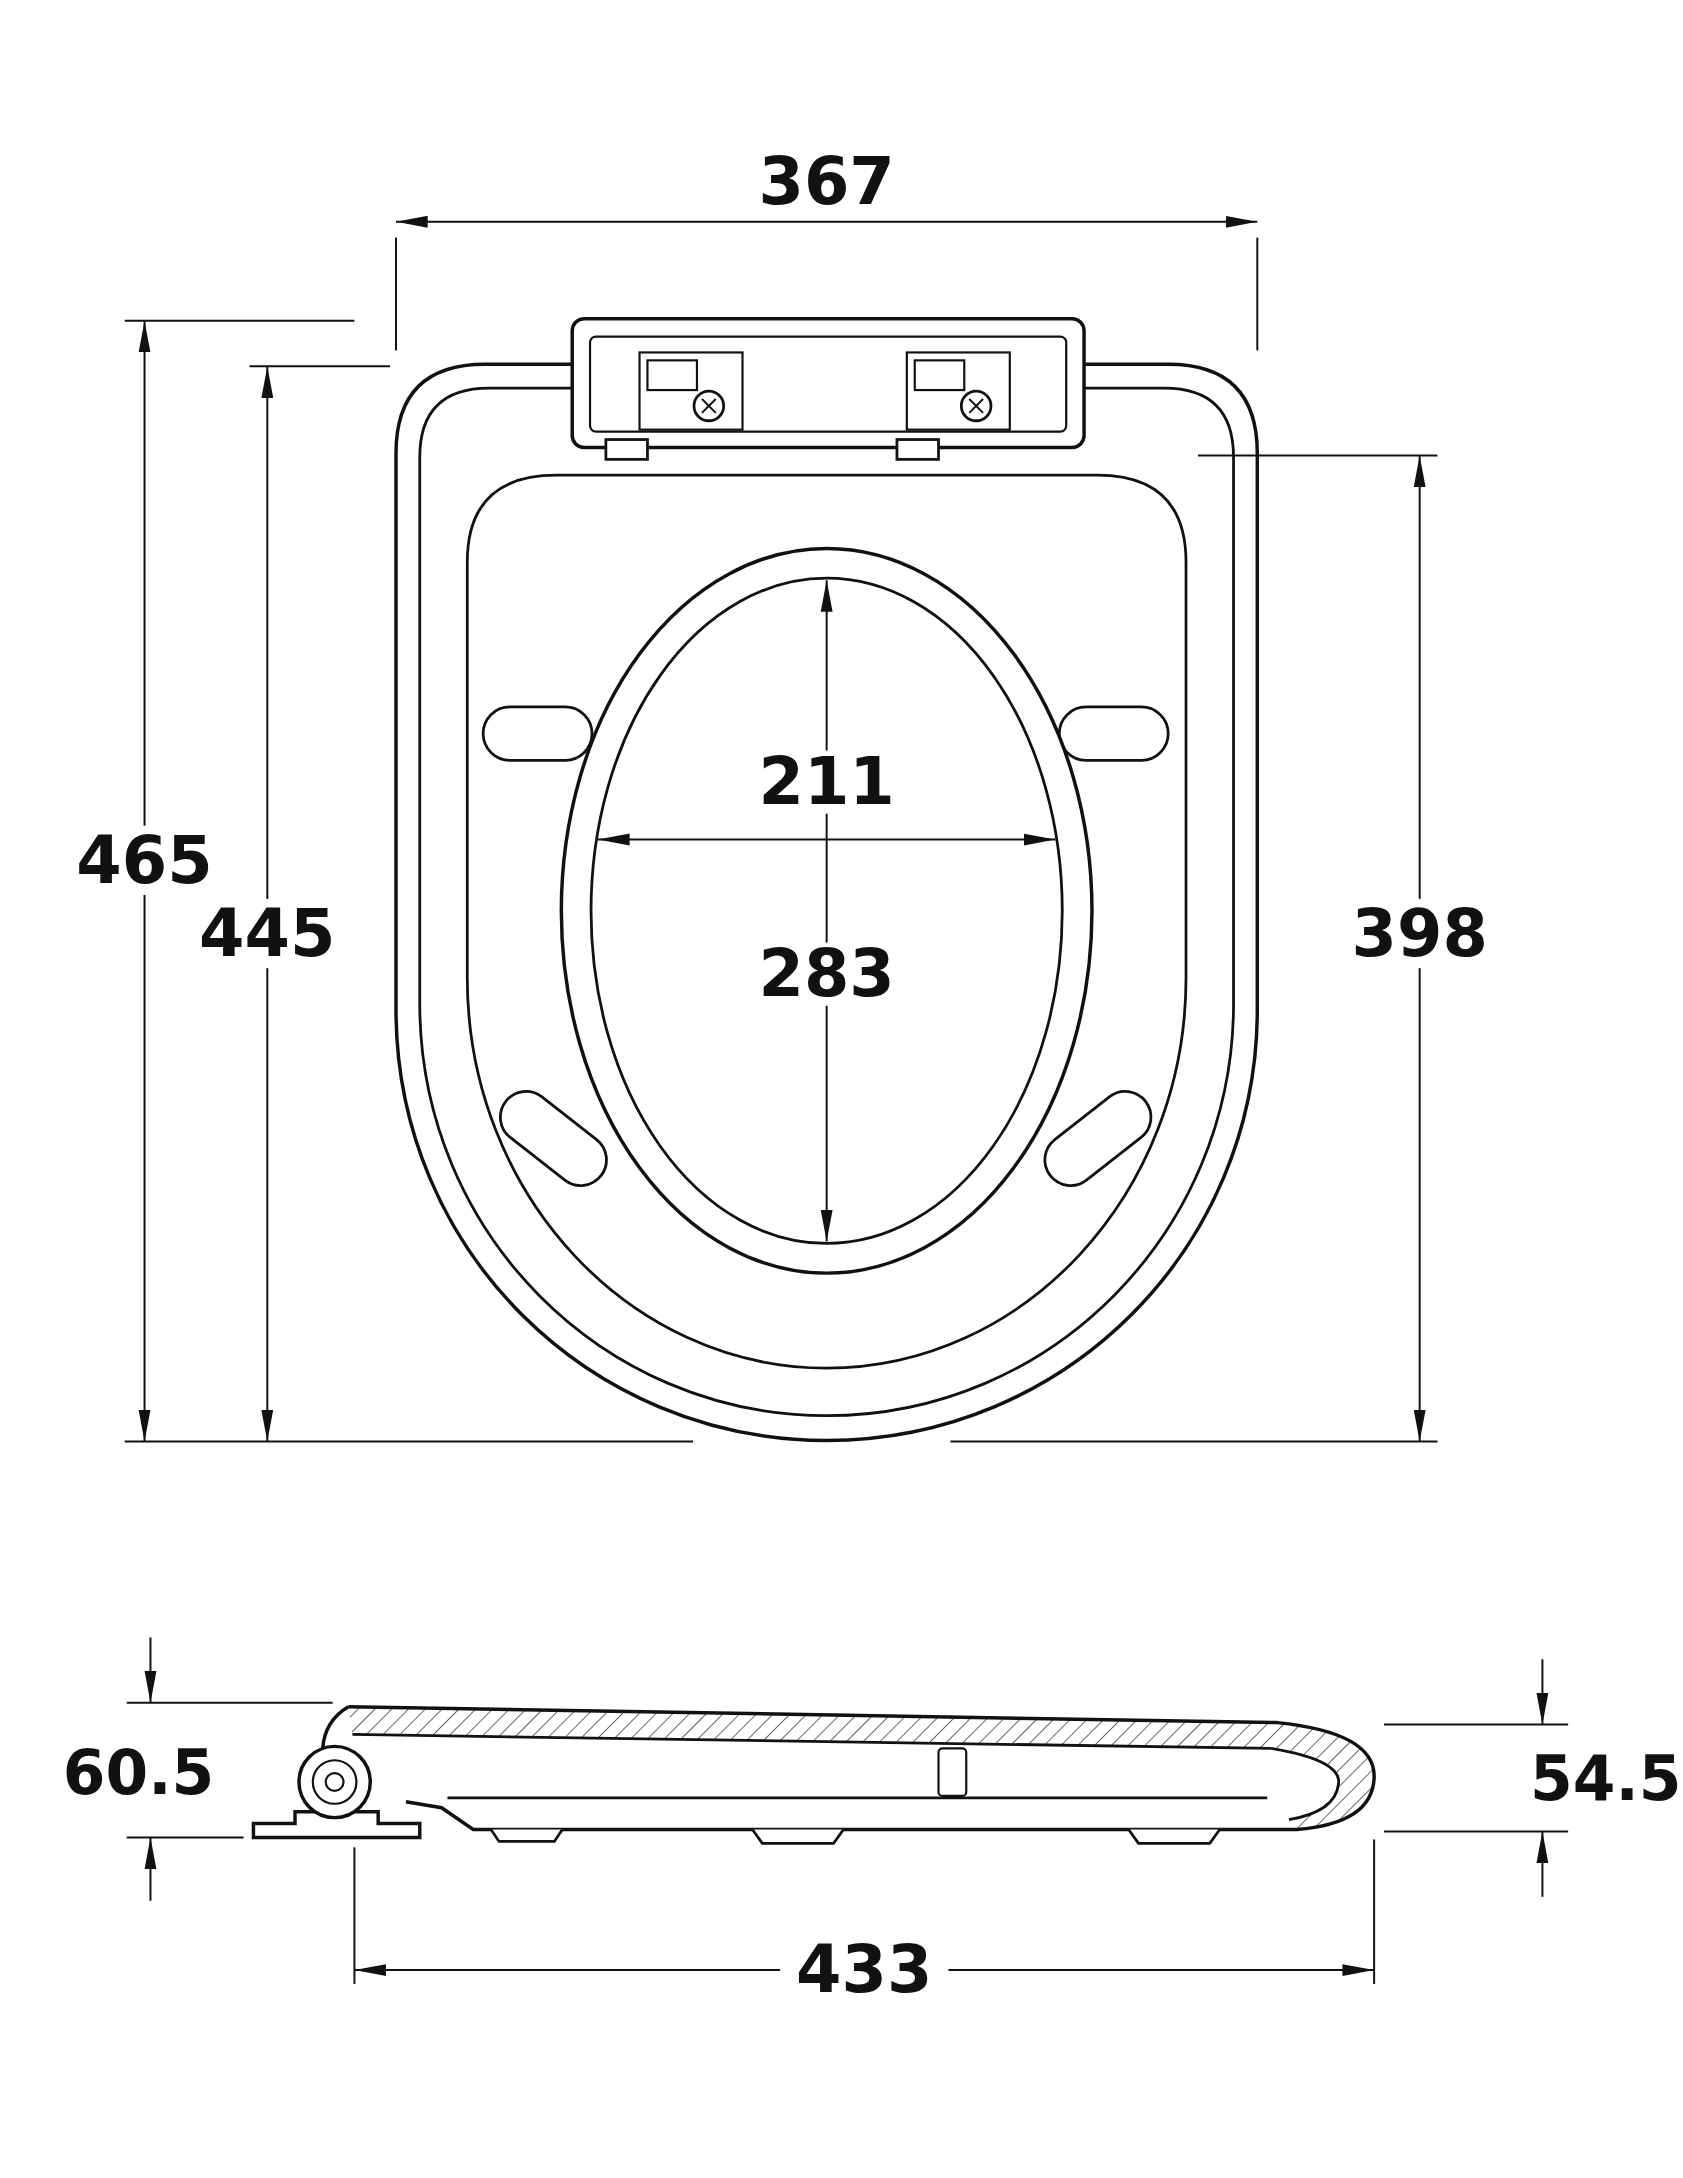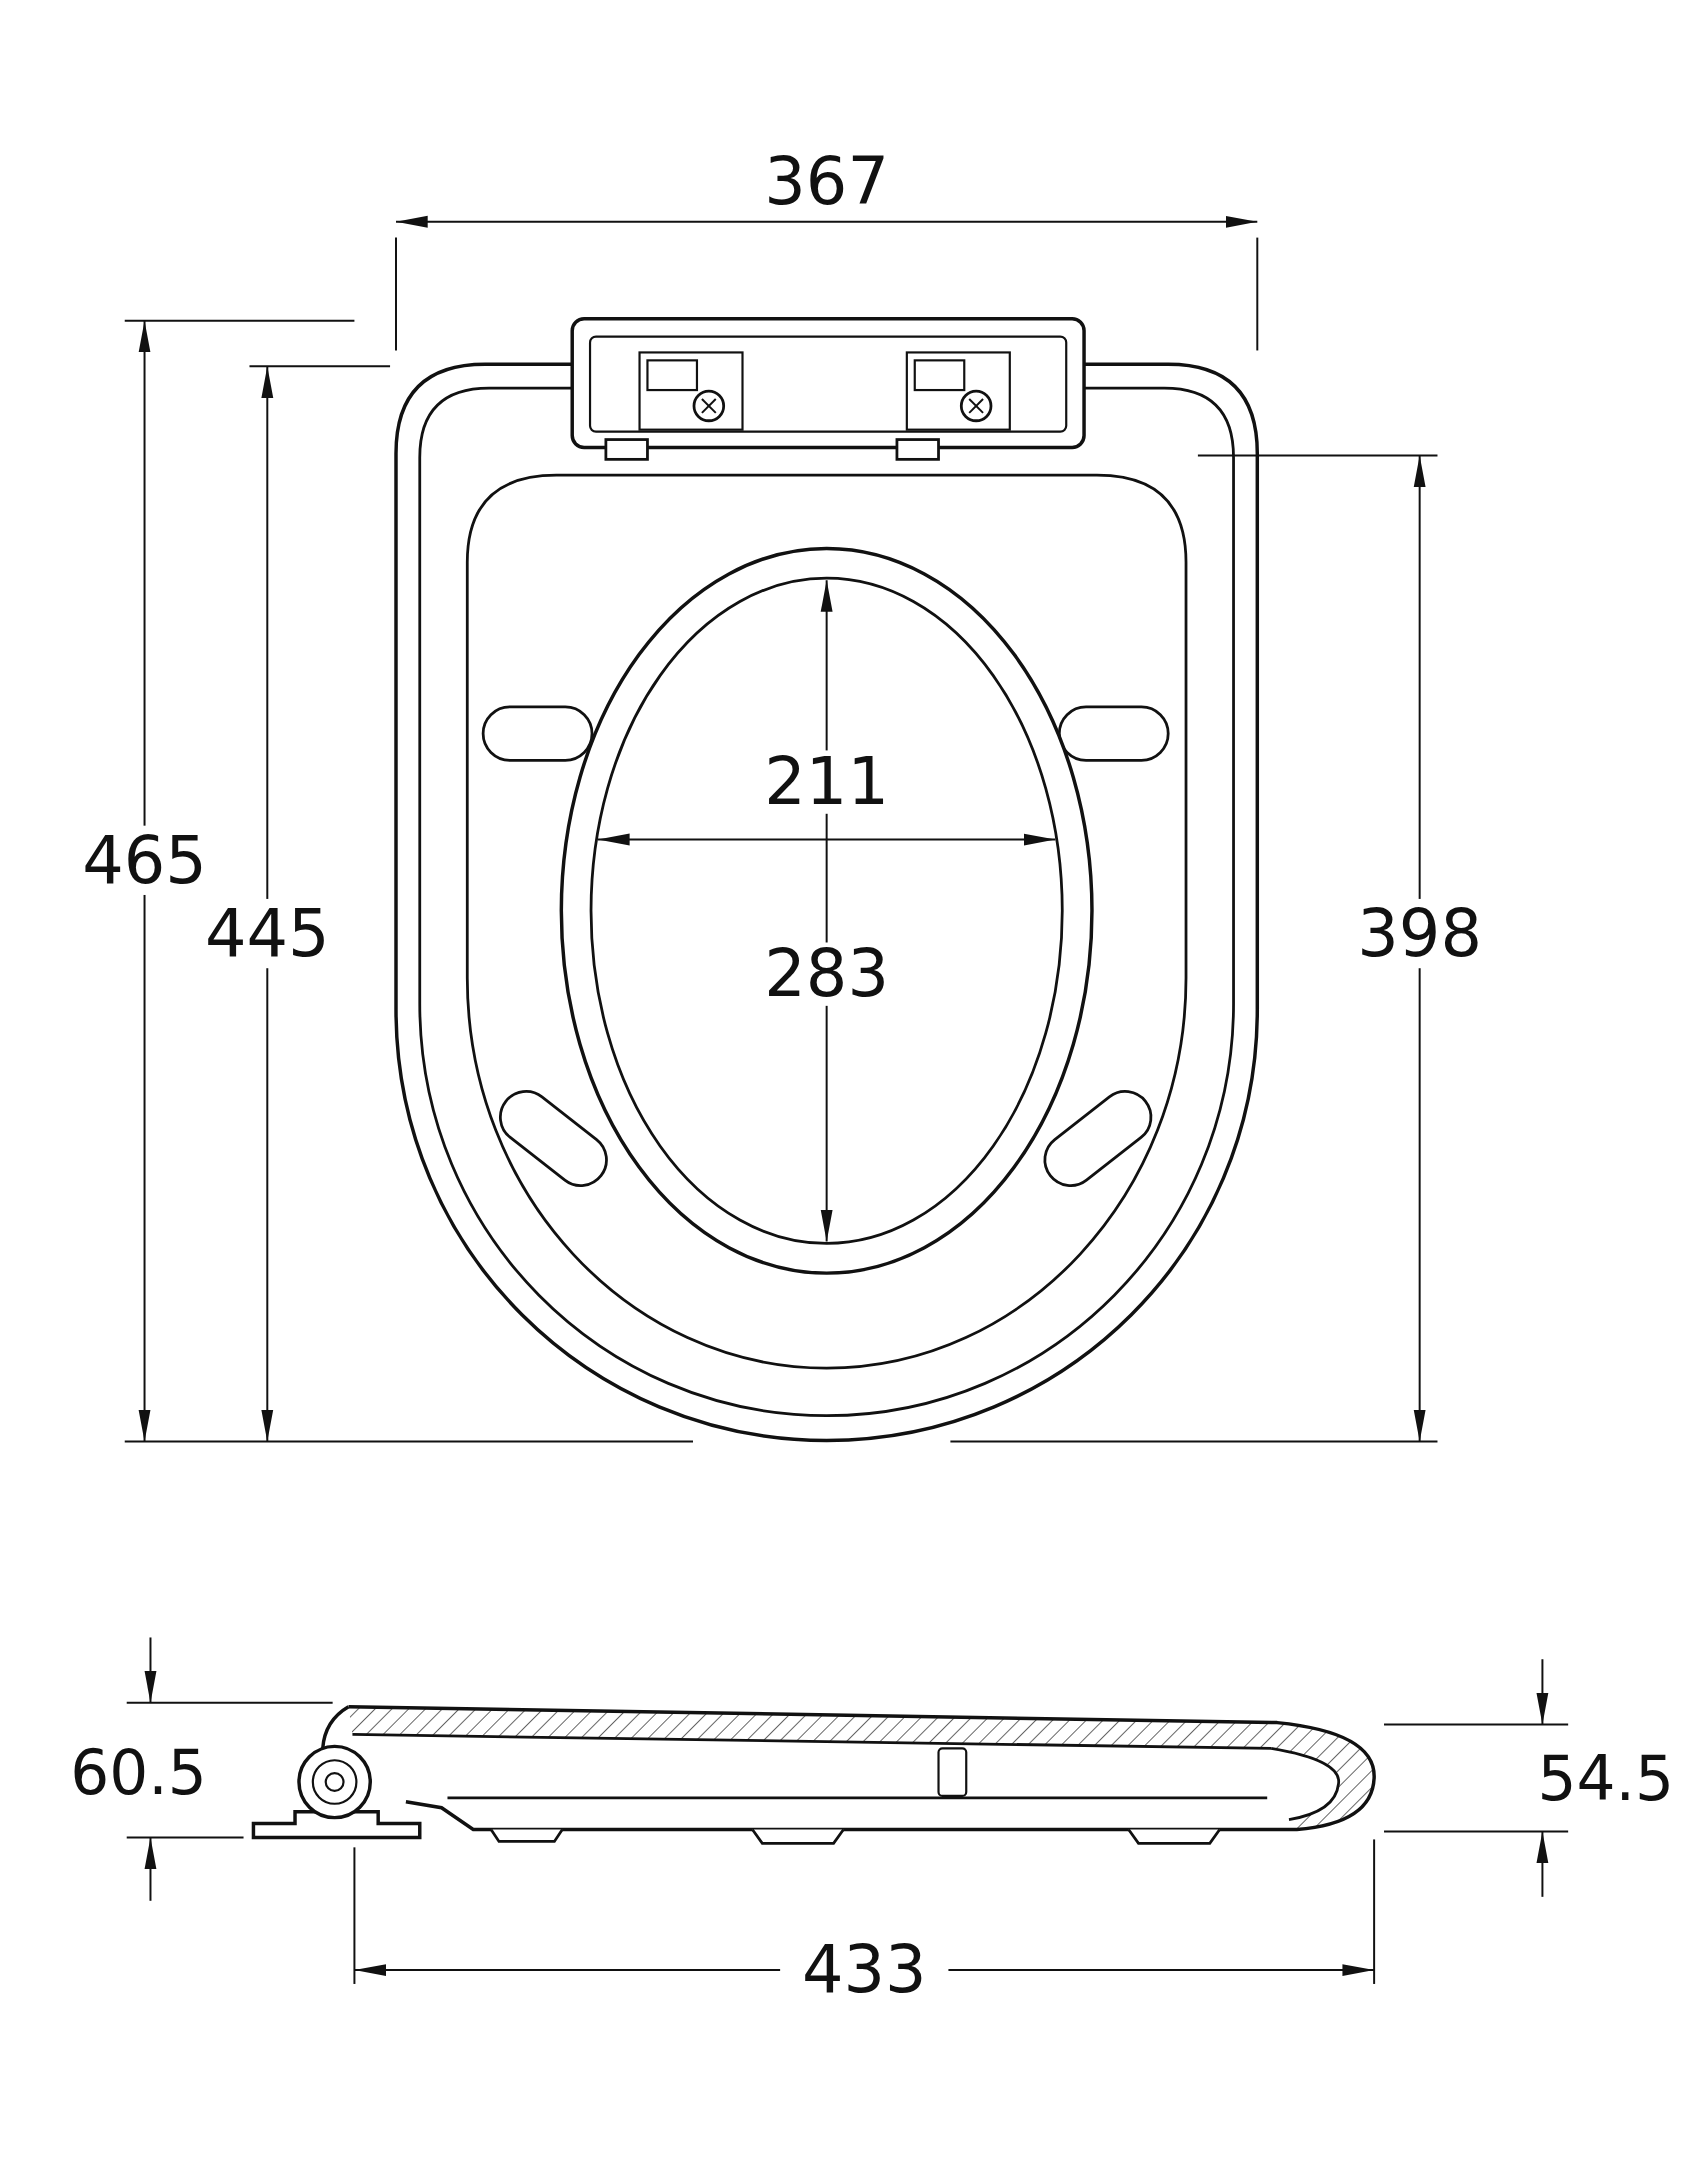--- a/index.html
+++ b/index.html
@@ -6,20 +6,21 @@
     margin: 0;
     padding: 0;
     background: #ffffff;
   }
   .page {
     width: 1683px;
     height: 2178px;
     background: #ffffff;
     position: relative;
     font-family: "DejaVu Sans", sans-serif;
+    font-weight: bold;
   }
   svg { display: block; }
   .dim-text {
     font-family: "DejaVu Sans", "Liberation Sans", sans-serif;
     font-size: 66px;
     fill: #111111;
   }
   .dim-text-small {
     font-family: "DejaVu Sans", "Liberation Sans", sans-serif;
     font-size: 62px;

